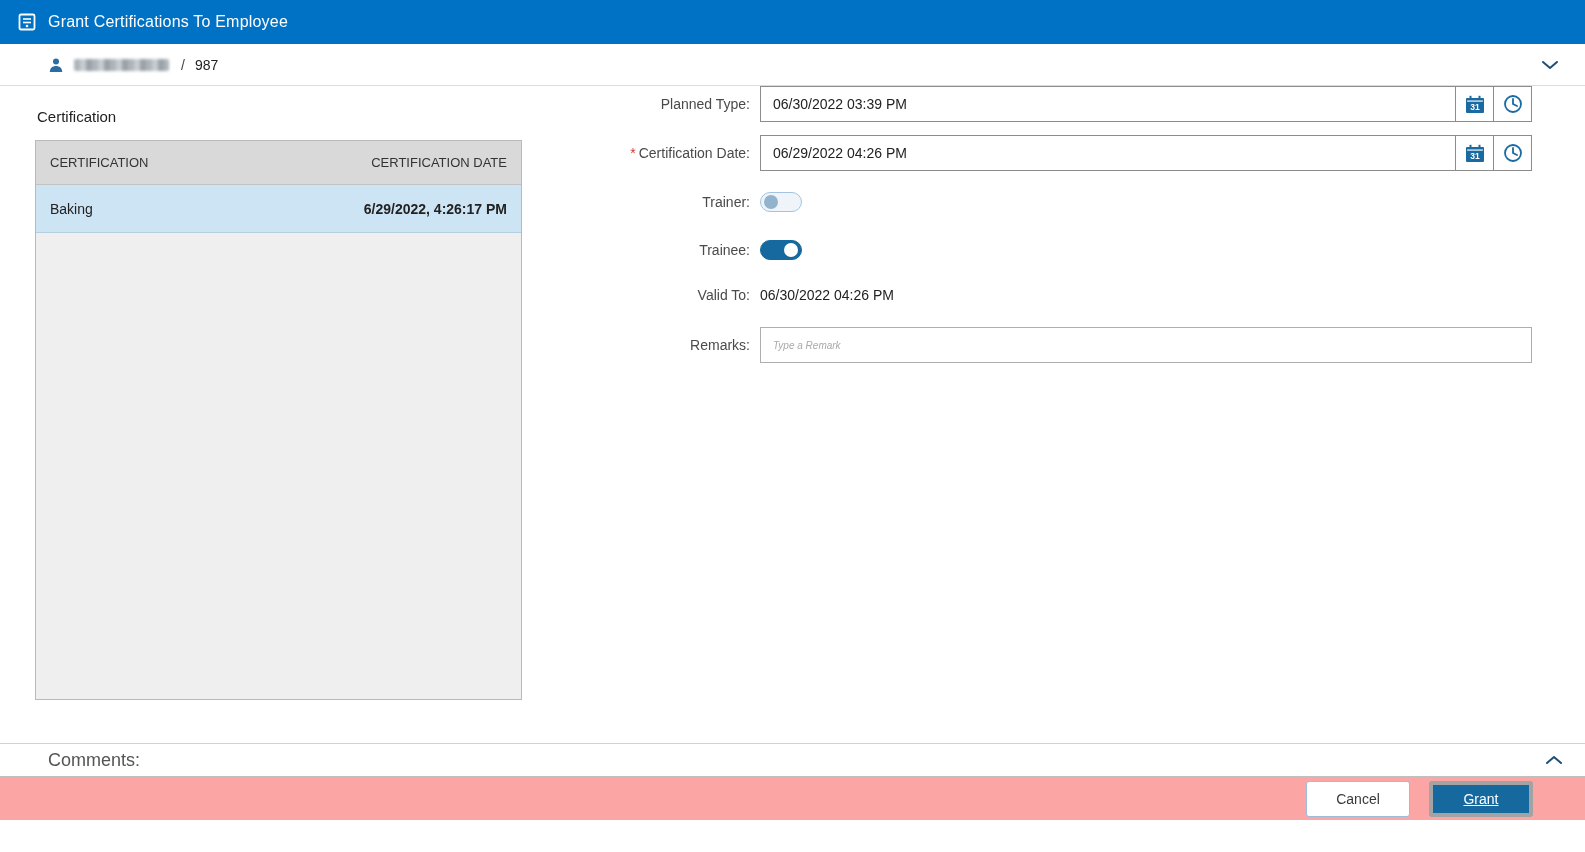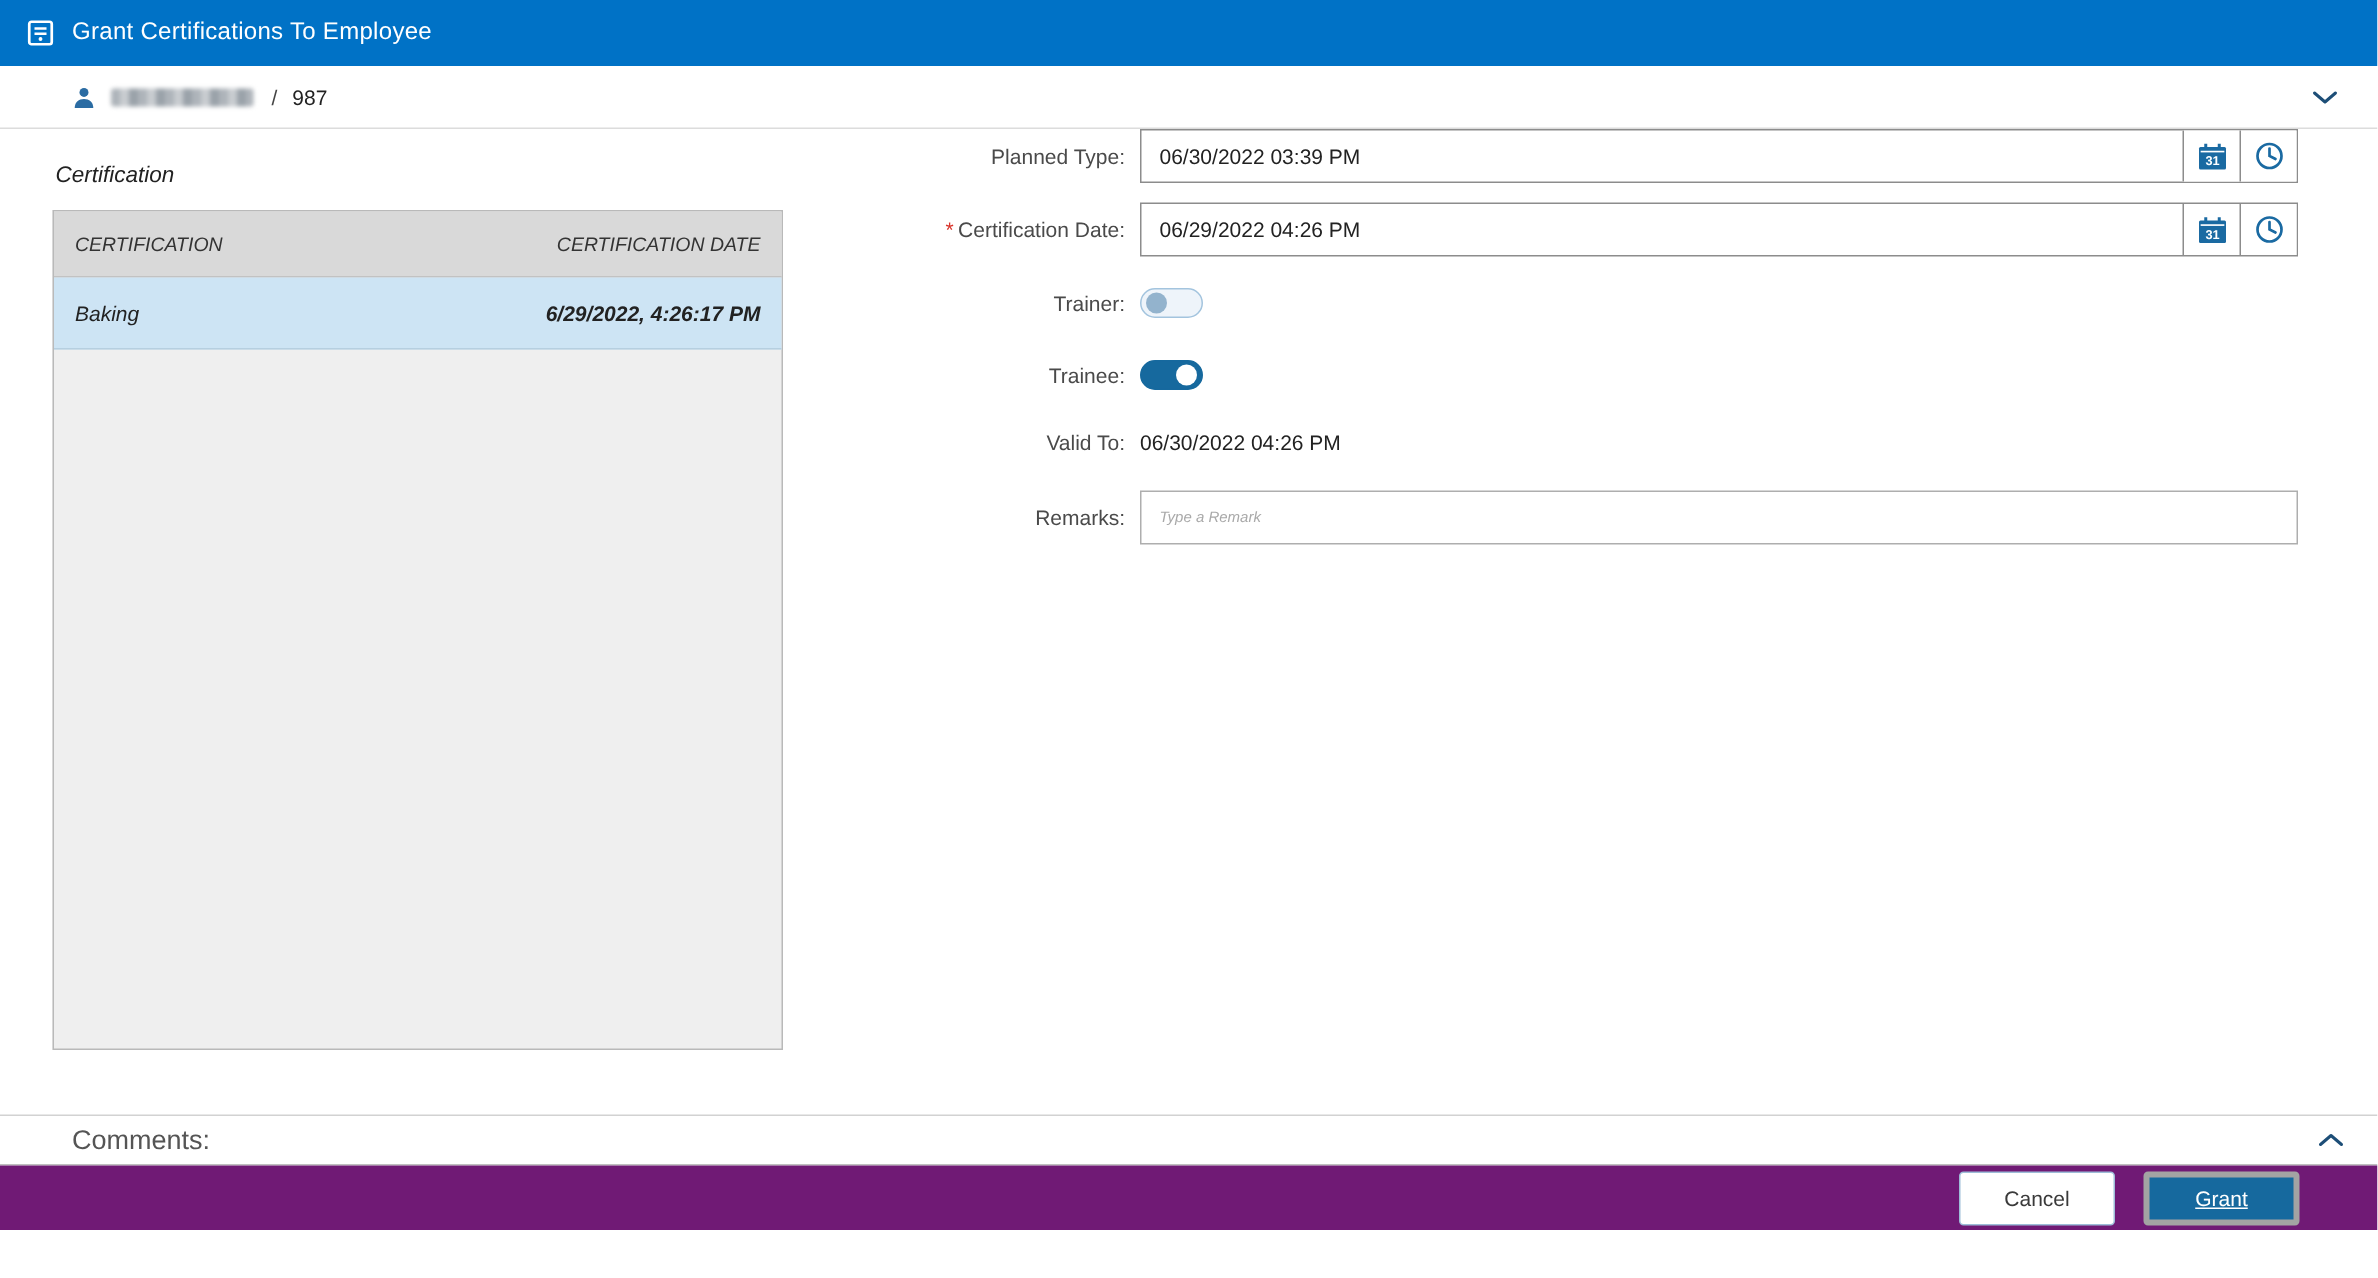--- a/index.html
+++ b/index.html
@@ -19,21 +19,21 @@
     background: repeating-linear-gradient(90deg, #aeb4ba 0 6px, #c8ccd0 6px 12px, #9aa2a9 12px 18px);
     filter: blur(1.4px); margin-right: 12px; }
   .subheader .sep { color: #444; font-size: 14px; margin-right: 10px; }
   .subheader .empid { color: #222; font-size: 14px; }
   .subheader .chev { margin-left: auto; display: flex; align-items: center; cursor: pointer; padding: 4px; }
 
   
   main { height: 657px; display: flex; background: #fff; flex: 0 0 auto; }
   .panel-title { font-size: 15px; font-weight: 400; color: #222; height: 20px; margin-top: 22px; margin-bottom: 12px; }
 
-  .left { width: 487px; margin-left: 35px; flex: 0 0 auto; display: flex; flex-direction: column; font-style: italic; }
+  .left { width: 487px; margin-left: 35px; flex: 0 0 auto; display: flex; flex-direction: column; }
   .left .panel-title { margin-left: 2px; }
   .grid { border: 1px solid #b9b9b9; height: 560px; background: #efefef; display: flex; flex-direction: column; }
   .grid-head { height: 44px; background: #d9d9d9; border-bottom: 1px solid #c2c2c2; display: flex; align-items: center; justify-content: space-between; padding: 0 14px; font-size: 13px; color: #333; }
   .grid-row { height: 48px; background: #cde4f4; border-bottom: 1px solid #b6cfe0; display: flex; align-items: center; justify-content: space-between; padding: 1px 14px; font-size: 14px; color: #222; cursor: pointer; }
   .grid-row .cell-date { font-weight: 700; }
 
   .right { flex: 1 1 auto; margin-left: 13px; margin-right: 53px; display: flex; flex-direction: column; }
 
   .frow { display: flex; align-items: center; }
   .flabel { width: 225px; flex: 0 0 auto; text-align: right; padding-right: 10px; font-size: 14px; color: #4a4a4a; }
@@ -61,21 +61,21 @@
 
   .remarks-input { flex: 1 1 auto; height: 36px; border: 1px solid #aeaeae; padding: 0 12px; font-size: 10px; color: #222; font-family: "Liberation Sans", sans-serif; }
   .remarks-input::placeholder { font-style: italic; color: #a9a9a9; }
 
   
   .comments-bar { height: 34px; border-top: 1px solid #d2d2d2; border-bottom: 1px solid #bfbfbf; background: #fff; display: flex; align-items: center; padding: 0 22px 0 48px; flex: 0 0 auto; cursor: pointer; }
   .comments-bar .clabel { font-size: 18px; color: #555; }
   .comments-bar .chev { margin-left: auto; display: flex; align-items: center; }
 
   
-  footer { flex: 1 1 auto; background: #701a75; display: flex; align-items: center; justify-content: flex-end; gap: 19px; padding-right: 52px; }
+  footer { flex: 1 1 auto; background: #fca5a5; display: flex; align-items: center; justify-content: flex-end; gap: 19px; padding-right: 52px; }
   .btn { min-width: 104px; height: 36px; font-size: 14px; border-radius: 3px; cursor: pointer; font-family: "Liberation Sans", sans-serif; }
   .btn-cancel { background: #ffffff; border: 1px solid #9dbdd8; color: #3a3a3a; }
   .btn-grant { background: #16699e; border: 4px solid #a3a3a3; color: #ffffff; font-weight: 500; text-decoration: underline; }
 </style>
 </head>
 <body>
 
 <div class="app">
 
   <header class="topbar">

